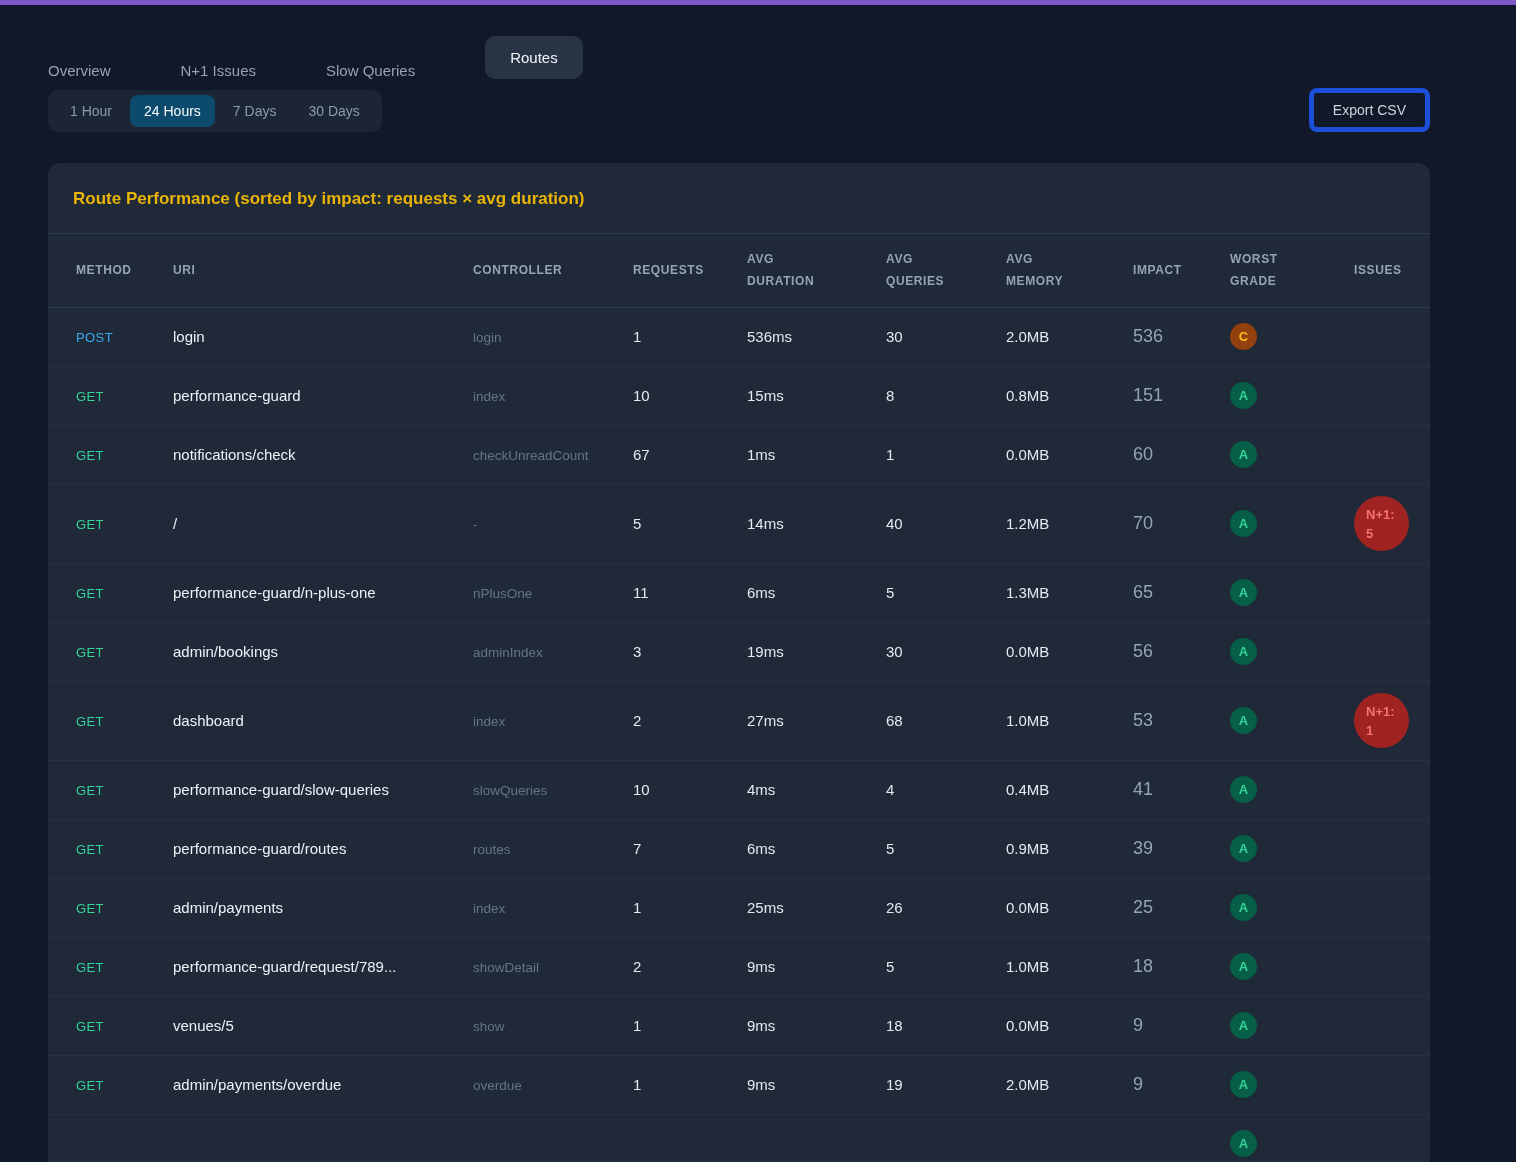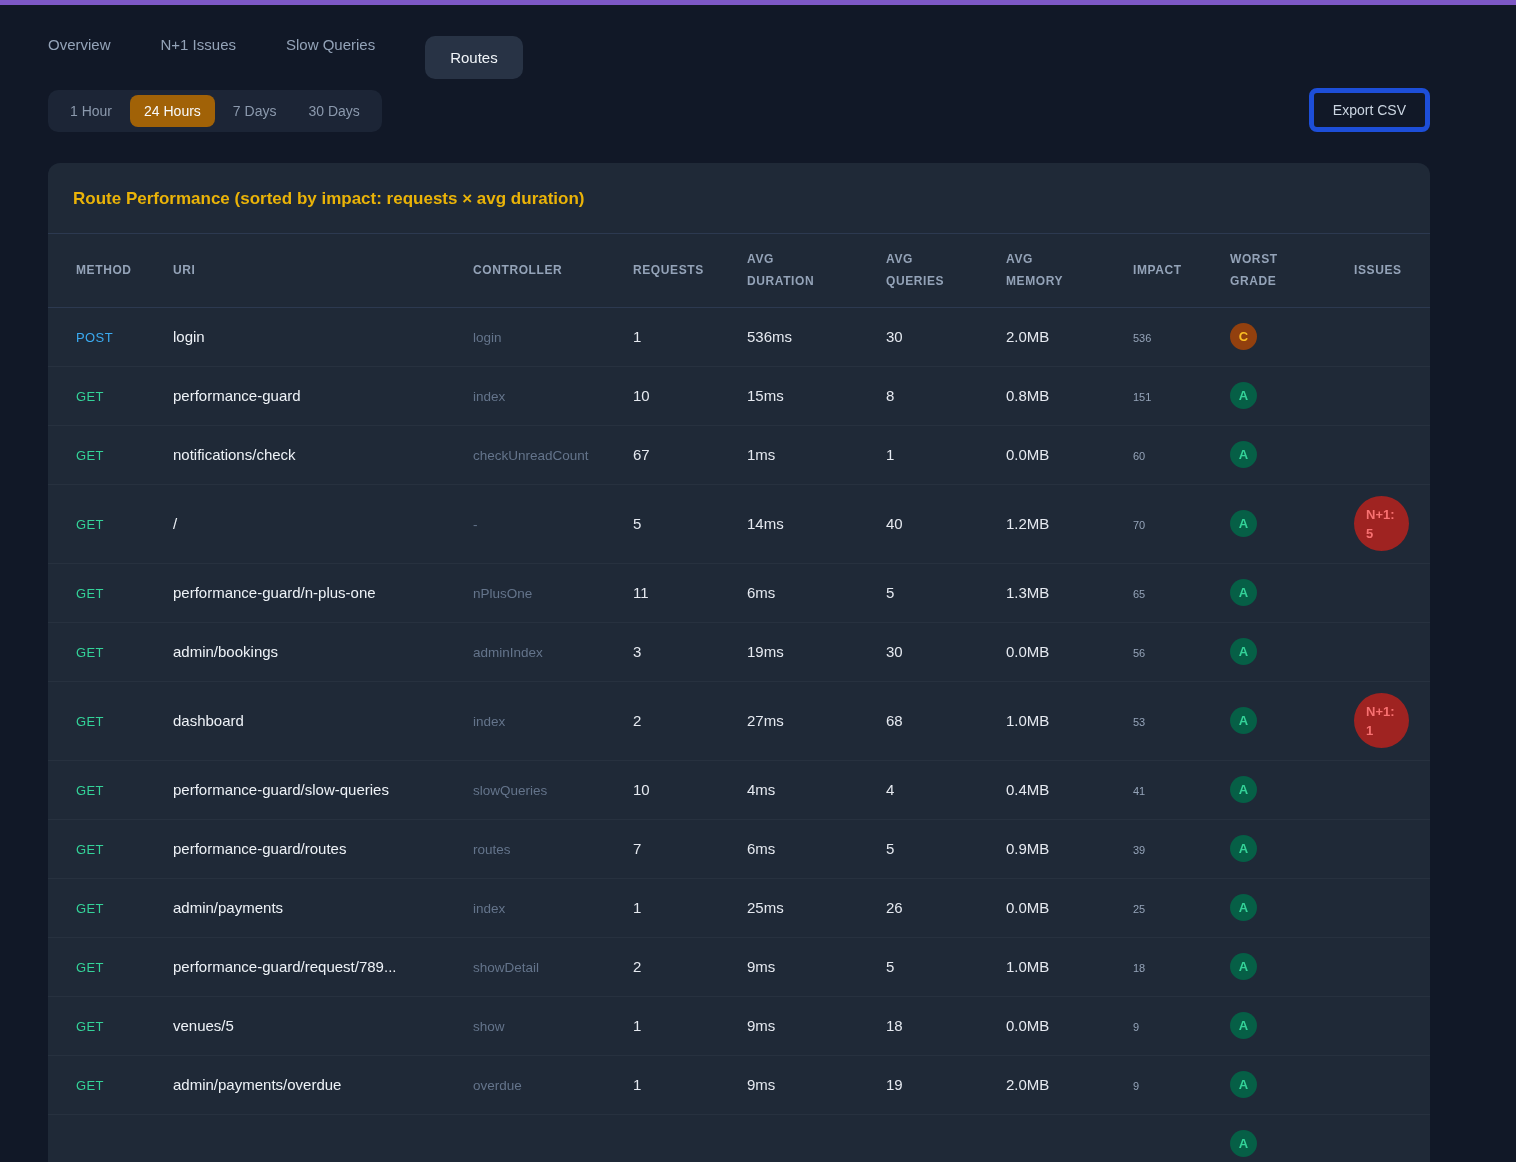--- a/index.html
+++ b/index.html
@@ -14,40 +14,40 @@
   .shell { margin:0 86px 0 48px; }
 
   
   .app-header {
     display:flex; align-items:center; justify-content:space-between;
     padding-top:24px; height:80px;
   }
   .app-title { font-size:29px; font-weight:bold; letter-spacing:0.2px; margin:0; }
   .app-title .t1 { color:#3aa7f2; }
   .app-title .t2 { color:#f8fafc; }
-  .main-nav { display:flex; align-items:flex-start; gap:50px; }
+  .main-nav { display:flex; align-items:flex-end; gap:70px; }
   .nav-item {
     font-size:15px; color:#94a3b8; cursor:pointer; background:none; border:none;
     font-family:inherit; padding:0;
   }
   .nav-item.active {
     background:#283345; color:#f1f5f9; border-radius:10px; padding:13px 25px;
   }
 
   
   .toolbar { margin-top:5px; display:flex; align-items:flex-end; justify-content:space-between; height:42px; }
   .time-range {
     display:inline-flex; align-items:center; gap:4px;
     background:#1c2536; border-radius:10px; padding:4px 8px; height:42px;
   }
   .tr-btn {
     font-size:14px; color:#8b99ad; background:transparent; border:none;
     padding:8px 14px; border-radius:8px; cursor:pointer; font-family:inherit;
   }
-  .tr-btn.active { background:#a16207; color:#f8fafc; }
+  .tr-btn.active { background:#0c4a6e; color:#f8fafc; }
   .export-btn {
     background:transparent; border:5px solid #1d4ed8; color:#cbd5e1;
     font-size:14px; border-radius:8px; padding:9px 19px; cursor:pointer; font-family:inherit;
   }
 
   
   .card {
     margin-top:31px; background:#1f2937; border-radius:12px; height:1040px;
     overflow:hidden;
   }
@@ -68,21 +68,21 @@
   th:first-child, td:first-child { padding-left:28px; }
   tbody tr { height:59px; }
   tbody tr.tall { height:79px; }
   td { padding:0; vertical-align:middle; border-bottom:1px solid rgba(55,65,81,0.35); }
   tbody tr:last-child td { border-bottom:none; }
 
   .method { font-size:13px; font-weight:normal; letter-spacing:0.4px; }
   .uri { font-size:15px; color:#eef2f7; }
   .controller { font-size:13.5px; color:#64748b; }
   .num { font-size:15px; color:#e5e9f0; }
-  .impact { font-size:11px; color:#94a3b8; }
+  .impact { font-size:18px; color:#94a3b8; }
 
   .grade-badge {
     display:inline-flex; align-items:center; justify-content:center;
     width:27px; height:27px; border-radius:50%;
     font-size:13px; font-weight:bold;
   }
   .nplus-badge {
     display:flex; flex-direction:column; justify-content:center;
     width:55px; height:55px; border-radius:50%;
     padding-left:12px; font-size:13px; font-weight:bold; line-height:19px;

